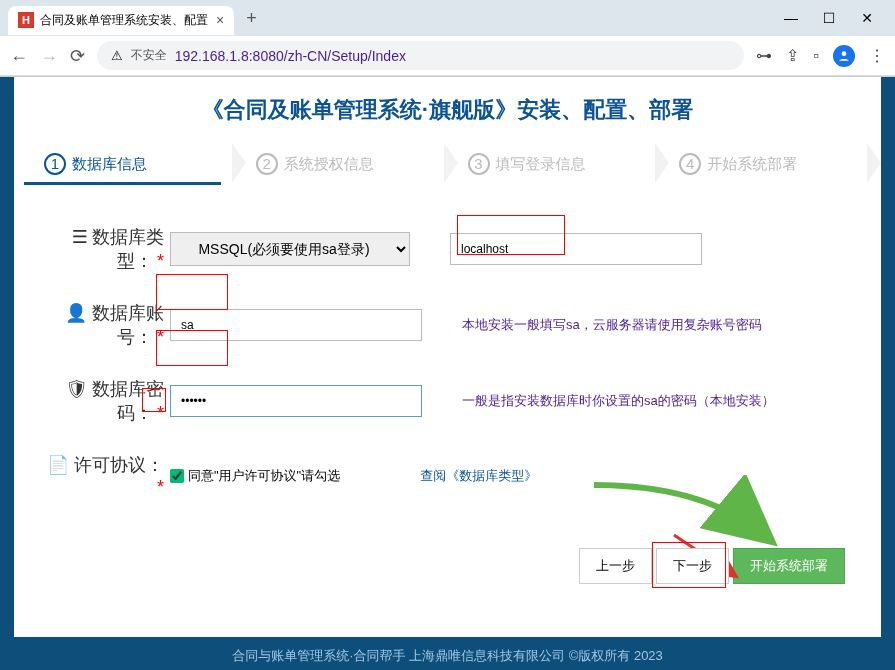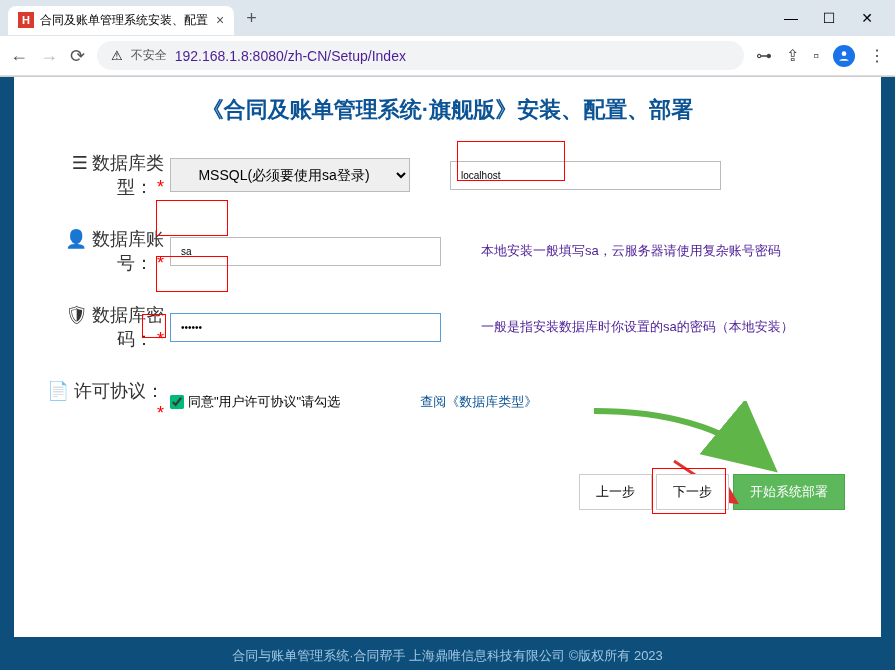--- a/index.html
+++ b/index.html
@@ -21,36 +21,36 @@
     .addr-bar { flex: 1; display: flex; align-items: center; background: #f1f3f4; border-radius: 20px; padding: 6px 14px; gap: 8px; }
     .addr-warn { font-size: 12px; color: #555; }
     .addr-url { font-size: 14px; color: #4c1d95; }
     .nav-right { display: flex; gap: 14px; align-items: center; }
     .nav-icon { font-size: 16px; color: #444; cursor: pointer; }
     .profile-icon { width: 22px; height: 22px; border-radius: 50%; background: #1a73e8; display: flex; align-items: center; justify-content: center; }
     
     
     .page-bg { background: #0d4f7a; padding: 0; height: 594px; }
     .page-inner { background: #fff; margin: 0 14px; height: 560px; padding: 18px 10px 10px; }
-    .page-title { text-align: center; color: #0b5394; font-size: 22px; font-weight: bold; margin-bottom: 26px; }
+    .page-title { text-align: center; color: #0b5394; font-size: 22px; font-weight: bold; margin-bottom: 18px; }
     
     .steps { display: flex; gap: 0; margin-bottom: 40px; }
     .step { flex: 1; position: relative; padding: 10px 20px; color: #bbb; font-size: 15px; }
     .step::after { content: ""; position: absolute; right: -10px; top: 0; width: 0; height: 0; border-top: 20px solid transparent; border-bottom: 20px solid transparent; border-left: 14px solid #f2f2f2; z-index: 1; }
     .step.active { color: #0b5394; }
     .step.active::before { content: ""; position: absolute; bottom: 0; left: 0; right: 15px; height: 3px; background: #0b5394; }
     .step-num { display: inline-block; width: 22px; height: 22px; border: 2px solid #bbb; border-radius: 50%; text-align: center; line-height: 18px; margin-right: 6px; }
     .step.active .step-num { border-color: #0b5394; }
     
     .form-area { padding: 0 20px; }
     .form-row { display: flex; align-items: center; margin-bottom: 28px; }
     .form-label { width: 120px; text-align: right; color: #333; font-size: 18px; }
     .form-label .req { color: red; margin-left: 4px; }
     .form-icon { margin-right: 4px; }
-    .form-input { width: 271px; padding: 8px 10px; border: 1px solid #bbb; font-size: 10px; margin-left: 6px; }
+    .form-input { width: 252px; padding: 8px 10px; border: 1px solid #bbb; font-size: 12px; margin-left: 6px; }
     .form-select { width: 240px; padding: 7px 8px; border: 1px solid #bbb; font-size: 14px; margin-left: 6px; text-align: center; }
     .form-hint { color: #4c1d95; font-size: 13px; margin-left: 40px; width: 320px; }
     .highlight-input { position: absolute; border: 1.5px solid red; width: 108px; height: 40px; }
     .highlight-sm { position: absolute; border: 1.5px solid red; }
     .checkbox { width: 14px; height: 14px; accent-color: #0b7; margin-left: 6px; margin-right: 4px; }
     .link { color: #0b5394; cursor: pointer; }
     
     .warn-row { color: #c00; font-size: 14px; margin: 40px 0 0 120px; }
     .warn-icon { color: #c00; margin-right: 4px; }
     
@@ -102,20 +102,26 @@
       </div>
       <span class="nav-icon">⋮</span>
     </div>
   </div>
 </div>
 
 <div class="page-bg">
   <div class="page-inner pos-rel">
     <div class="page-title">《合同及账单管理系统·旗舰版》安装、配置、部署</div>
 
+    <div class="steps">
+      <div class="step active"><span class="step-num">1</span><span>数据库信息</span></div>
+      <div class="step"><span class="step-num">2</span><span>系统授权信息</span></div>
+      <div class="step"><span class="step-num">3</span><span>填写登录信息</span></div>
+      <div class="step"><span class="step-num">4</span><span>开始系统部署</span></div>
+    </div>
 
     <div class="form-area pos-rel">
 
       <div class="highlight-input" style="left:433px; top:-10px;"></div>
       <div class="highlight-sm" style="left:132px; top:49px; width:72px; height:36px;"></div>
       <div class="highlight-sm" style="left:132px; top:105px; width:72px; height:36px;"></div>
       <div class="highlight-sm" style="left:118px; top:163px; width:24px; height:24px;"></div>
 
       <div class="form-row">
         <div class="form-label"><span class="form-icon">☰</span><span>数据库类型：</span><span class="req">*</span></div>

